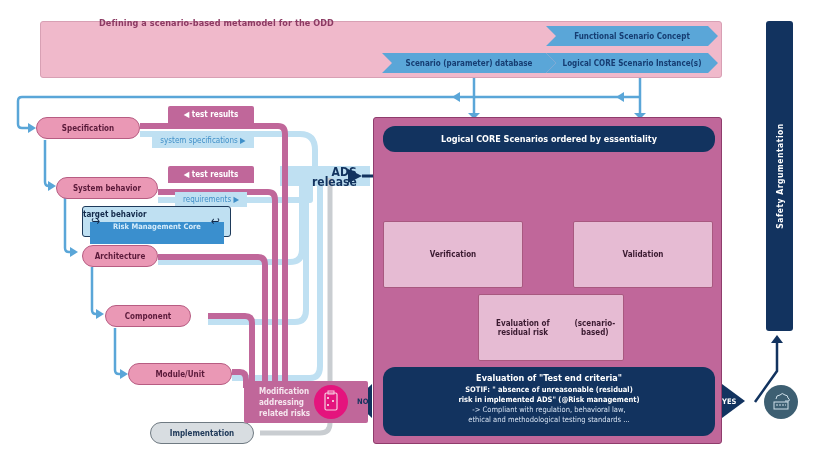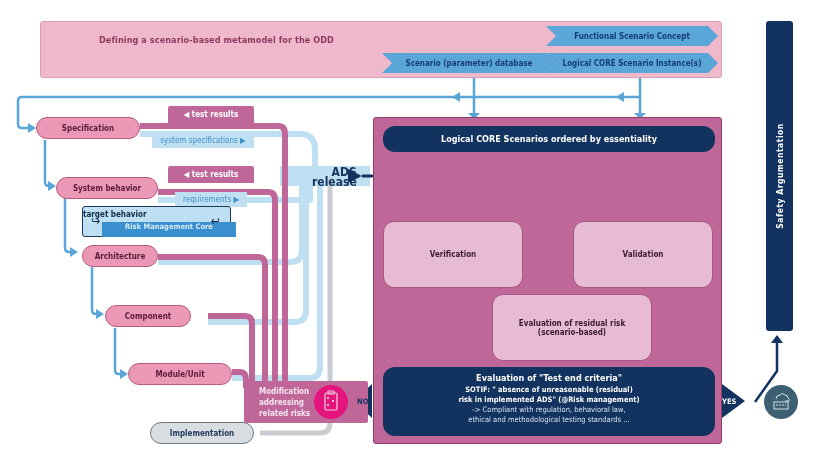--- a/index.html
+++ b/index.html
@@ -1,37 +1,37 @@
 <!DOCTYPE html>
 <html><head>
 <meta charset="utf-8">
 <style>
   html, body { margin:0; padding:0; background:#ffffff; }
   body { width:830px; height:467px; position:relative; overflow:hidden;
          font-family:"DejaVu Sans Condensed","DejaVu Sans",sans-serif; }
   .abs { position:absolute; box-sizing:border-box; }
   svg.lines { position:absolute; left:0; top:0; width:830px; height:467px; }
   .topband { left:40px; top:21px; width:682px; height:57px; background:#f0b9cb; border:1px solid #d8a0b4; border-radius:3px; }
-  .topband-title { left:52px; top:35px; font-size:9px; font-weight:bold; color:#8c3a63; letter-spacing:0.1px;padding-left:47px; }
+  .topband-title { left:52px; top:18px; font-size:9px; font-weight:bold; color:#8c3a63; letter-spacing:0.1px;padding-left:47px; }
   .chev { height:20px; background:#5aa6d8; color:#163d72; font-size:8px; font-weight:bold;
           display:flex; align-items:center; justify-content:center;
           clip-path:polygon(0 0, calc(100% - 10px) 0, 100% 50%, calc(100% - 10px) 100%, 0 100%, 10px 50%); }
   .stage { height:22px; background:#ea98b5; border:1px solid #b75c82; border-radius:11px;
            color:#5a1a3a; font-size:8px; font-weight:bold; display:flex; align-items:center; justify-content:center; }
   .impl { background:#d8dde1; border:1px solid #6f7a82; color:#203a5a; }
   .tab { height:17px; background:#c0679a; color:#fff; font-size:8px; font-weight:bold;
          display:flex; align-items:center; justify-content:center; border-radius:2px 2px 0 0; }
   .lbl-blue { height:15px; background:#bfe0f2; color:#3f8fc8; font-size:8px;
               display:flex; align-items:center; justify-content:center; }
   .tb-box { left:82px; top:206px; width:149px; height:31px; background:#bfe0f2; border:1.5px solid #1e3a5a; border-radius:3px; }
   .tb-title { left:0; top:3px; width:149px; text-align:left; font-size:8px; font-weight:bold; color:#12294a; }
-  .tb-bar { left:7px; top:15px; width:134px; height:15px; background:#3a8fce; color:#d6ecfa; font-size:7.5px; font-weight:bold; text-align:center; line-height:9px;margin-left:12px; }
+  .tb-bar { left:7px; top:15px; width:134px; height:22px; background:#3a8fce; color:#d6ecfa; font-size:7.5px; font-weight:bold; text-align:center; line-height:9px; }
   .mainbox { left:373px; top:117px; width:349px; height:327px; background:#c0679a; border:1px solid #8f3c6c; border-radius:3px; }
   .navybar { background:#12335f; color:#fff; font-weight:bold; border-radius:12px; }
-  .light { background:#e6bbd3; border:1px solid #a8587f; border-radius:11px; color:#3a1a30; font-size:8px; font-weight:bold;
+  .light { background:#e6bbd3; border:1px solid #a8587f; border-radius:2px; color:#3a1a30; font-size:8px; font-weight:bold;
            display:flex; align-items:center; justify-content:center; text-align:center; }
   .modif { left:244px; top:381px; width:124px; height:42px; background:#c0679a; border-radius:2px; }
   .modif-text { left:15px; top:5px; font-size:8px; font-weight:bold; color:#f6e6ef; line-height:11px; width:60px; }
   .safety { left:766px; top:21px; width:27px; height:310px; background:#12335f; border-radius:3px; }
   .safety-text { position:absolute; left:50%; top:50%; transform:translate(-50%,-50%) rotate(-90deg);
                  color:#fff; font-size:8.5px; font-weight:bold; white-space:nowrap; letter-spacing:0.5px; }
 </style>
 </head>
 <body>
 
@@ -154,21 +154,21 @@
       <path d="M13 12 l2 2 M15 12 l-2 2 M18 15 l2 2 M20 15 l-2 2 M13 19 l2 2 M15 19 l-2 2" stroke="#f6d0e2" stroke-width="0.9"></path>
     </svg>
   </div>
 </div>
 <div class="abs" style="left:357px;top:397px;font-size:7.5px;font-weight:bold;color:#12335f;">NO</div>
 
 <div class="abs mainbox"></div>
 <div class="abs navybar" style="left:383px;top:126px;width:332px;height:26px;font-size:9px;display:flex;align-items:center;justify-content:center;">Logical CORE Scenarios ordered by essentiality</div>
 <div class="abs light" style="left:383px;top:221px;width:140px;height:67px;">Verification</div>
 <div class="abs light" style="left:573px;top:221px;width:140px;height:67px;">Validation</div>
-<div class="abs light" style="left:492px;top:294px;width:160px;height:67px;flex-direction:column;">
+<div class="abs light" style="left:478px;top:294px;width:146px;height:67px;flex-direction:row;">
   <div>Evaluation of residual risk</div>
   <div>(scenario-based)</div>
 </div>
 <div class="abs navybar" style="left:383px;top:367px;width:332px;height:69px;text-align:center;">
   <div style="font-size:9px;margin-top:6px;">Evaluation of "Test end criteria"</div>
   <div style="font-size:7.5px;margin-top:2px;line-height:10px;">SOTIF: " absence of unreasonable (residual)</div>
   <div style="font-size:7.5px;line-height:10px;">risk in implemented ADS" (@Risk management)</div>
   <div style="font-size:7.5px;font-weight:normal;line-height:10px;color:#d6e2f2;">-&gt; Compliant with regulation, behavioral law,</div>
   <div style="font-size:7.5px;font-weight:normal;line-height:10px;color:#d6e2f2;">ethical and methodological testing standards ...</div>
 </div>

